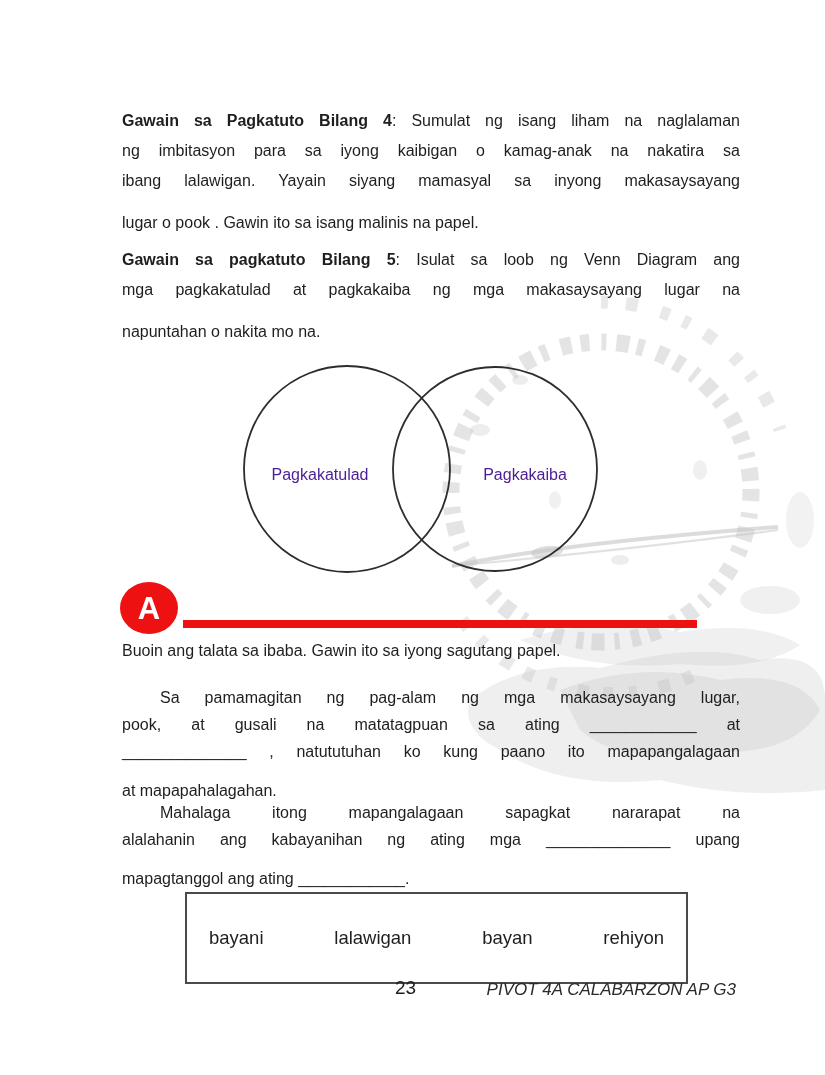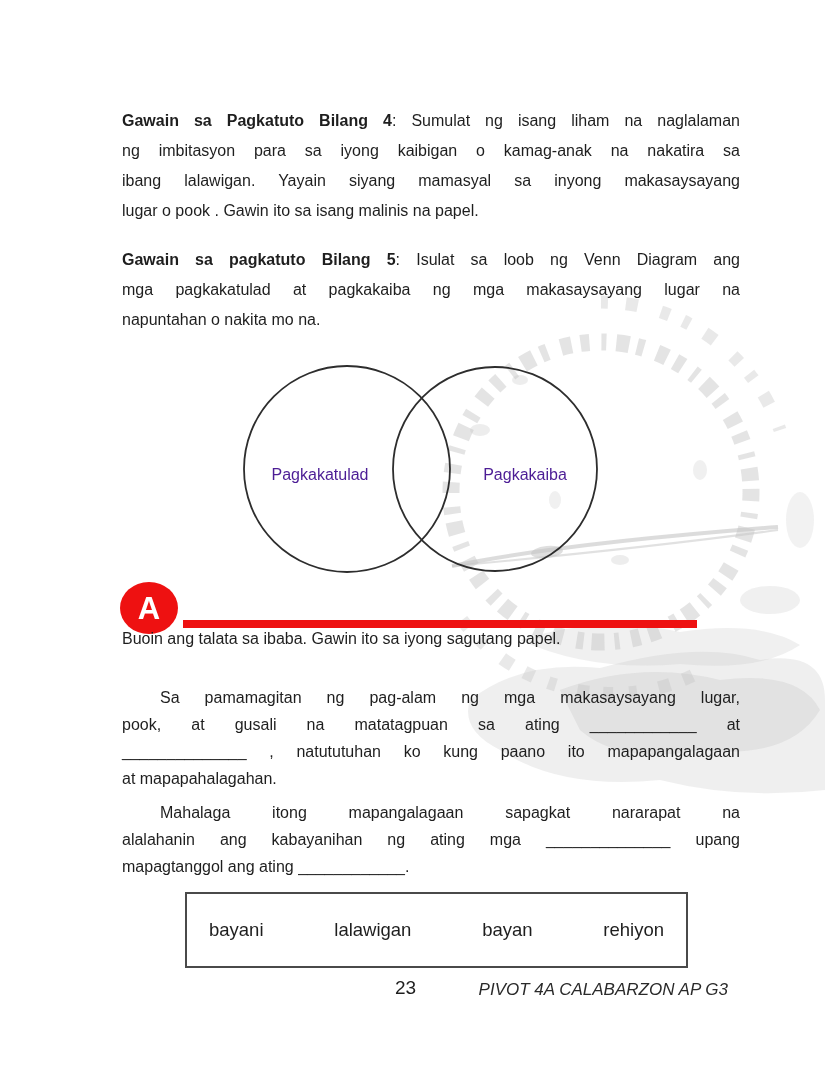--- a/index.html
+++ b/index.html
@@ -7,43 +7,43 @@
     width:825px;height:1075px;position:relative;background:#ffffff;
     font-family:"Liberation Sans", sans-serif;color:#1e1e1e;overflow:hidden;
   }
   
   .stamp{position:absolute;left:0;top:0;z-index:0;color:var(--stamp,#c4c4c4);pointer-events:none;}
   
   .para{position:absolute;left:122px;width:618px;z-index:2;font-size:16px;}
   .para .line{line-height:30px;}
   .tight .line{line-height:27px;}
   .jline{text-align:justify;text-align-last:justify;}
-  .lline{text-align:left;text-align-last:left;}
+  .lline{text-align:left;text-align-last:left;margin-top:12px;}
   .indent{padding-left:38px;}
   .blead{font-weight:bold;}
   
   .venn-svg{position:absolute;z-index:1;}
   .venn-label{position:absolute;z-index:2;font-size:16px;color:#4c1d95;transform:translate(-50%,-50%);white-space:nowrap;}
   
   .marker-circle{
     position:absolute;left:120px;top:582px;width:58px;height:52px;border-radius:50%;
     background:var(--accent,#ee1111);z-index:2;display:flex;align-items:center;justify-content:center;
   }
   .marker-letter{color:#ffffff;font-weight:bold;font-size:31px;line-height:1;}
   .marker-line{position:absolute;left:183px;top:620px;width:514px;height:8px;background:var(--accent,#ee1111);z-index:2;}
   
   .word-box{
-    position:absolute;left:185px;top:892px;width:503px;height:76px;z-index:2;
+    position:absolute;left:185px;top:892px;width:503px;height:92px;z-index:2;
     border:2px solid var(--box_border,#4a4a4a);box-sizing:border-box;
     display:flex;align-items:center;justify-content:space-between;padding:0 22px;
   }
   .word-box span{font-size:18.5px;}
   
   .page-number{position:absolute;left:395px;top:977px;width:40px;font-size:19px;z-index:2;}
-  .footer-source{position:absolute;right:97px;top:980px;font-size:17px;font-style:italic;color:#2a2a2a;z-index:2;}
+  .footer-source{position:absolute;right:89px;top:980px;font-size:17px;font-style:italic;color:#2a2a2a;z-index:2;}
 </style>
 </head>
 <body>
 
 <svg class="stamp" width="825" height="1075" viewBox="0 0 825 1075">
   <g stroke="currentColor" fill="none">
     <circle cx="601" cy="492" r="150" stroke-width="17" stroke-dasharray="9 12 5 10 13 8 7 14 11 9" opacity="0.45"></circle>
     <path d="M 601 302 A 190 190 0 0 1 780 430" stroke-width="13" stroke-dasharray="7 18 12 24 9 15" opacity="0.38"></path>
     <path d="M 462 620 A 190 190 0 0 0 700 672" stroke-width="13" stroke-dasharray="10 16 8 22 12 14" opacity="0.38"></path>
     <path d="M 452 566 C 540 548 660 536 778 527" stroke-width="4" opacity="0.6"></path>

